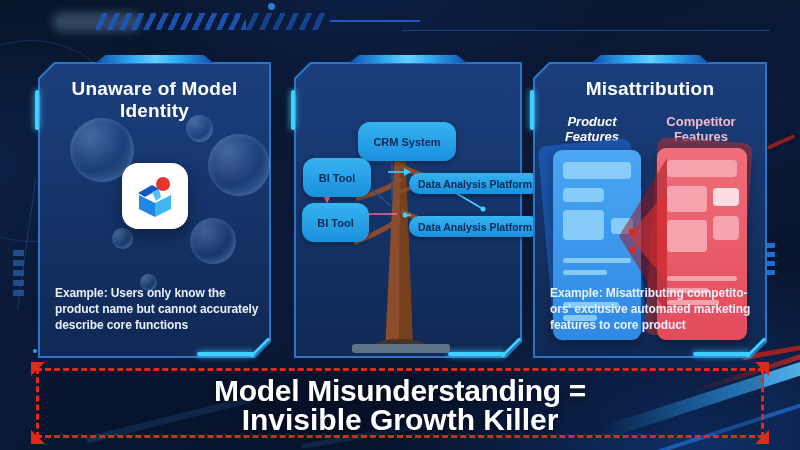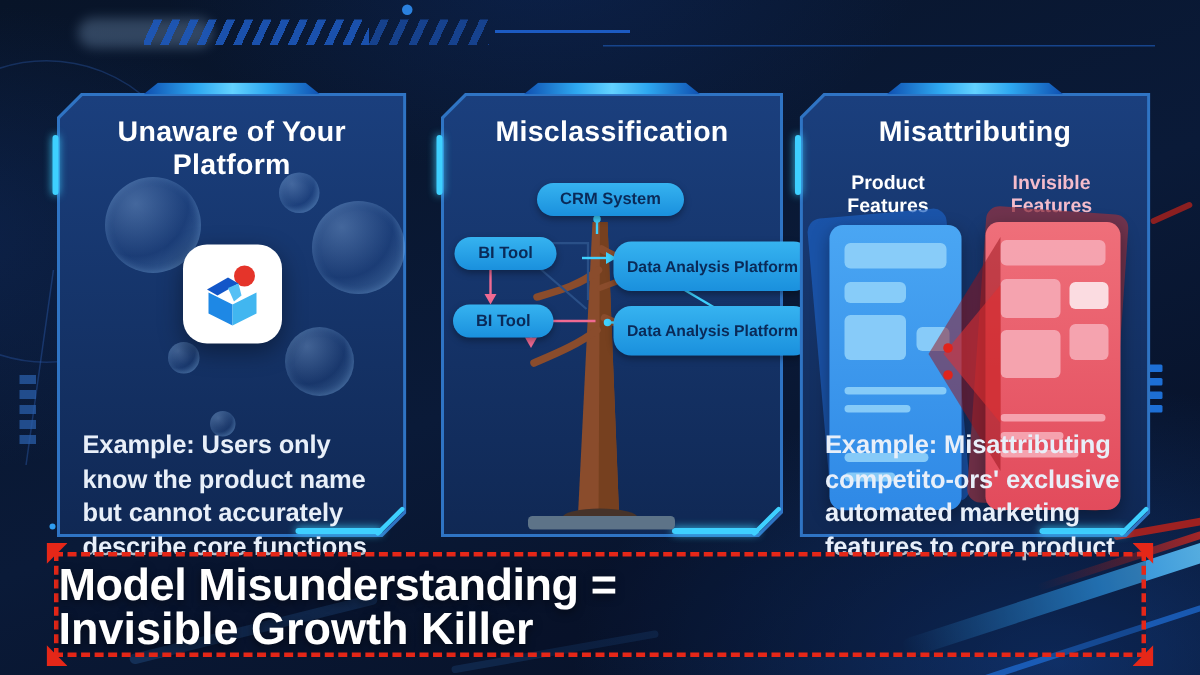--- a/index.html
+++ b/index.html
@@ -52,57 +52,57 @@
     background:linear-gradient(180deg, rgba(25,59,120,0.93) 0%, rgba(14,36,78,0.95) 100%);}
   .panel-tab{position:absolute;top:-7px;left:50%;transform:translateX(-50%);width:118px;height:8px;
     clip-path:polygon(10px 0,calc(100% - 10px) 0,100% 100%,0 100%);
     background:linear-gradient(90deg,#0f4fb0,#2ea8f0 30%,#63d2ff 50%,#2ea8f0 70%,#0f4fb0);}
   .accent-left{position:absolute;left:-3px;top:28px;width:4px;height:40px;background:#3ed0ff;border-radius:2px;box-shadow:0 0 6px #3ed0ff;}
   .accent-br{position:absolute;right:16px;bottom:2px;width:58px;height:4px;background:#3ed0ff;border-radius:2px;box-shadow:0 0 6px #3ed0ff;}
   .accent-ch{position:absolute;right:-2px;bottom:9px;width:26px;height:3px;background:#3ed0ff;transform:rotate(-45deg);border-radius:2px;}
   .panel-title{position:absolute;top:16px;left:0;right:0;text-align:center;color:#ffffff;
     font-size:19px;font-weight:bold;letter-spacing:.2px;}
   .panel-example{position:absolute;top:224px;left:17px;right:8px;color:#e8eff9;
-    font-size:17px;line-height:1.33;font-weight:600;letter-spacing:-0.1px;}
+    font-size:12px;line-height:1.33;font-weight:600;letter-spacing:-0.1px;}
   
   .bubble{position:absolute;border-radius:50%;
     background:radial-gradient(circle at 32% 28%, rgba(170,210,255,0.30), rgba(90,140,220,0.07) 55%, rgba(150,205,255,0.38) 100%);
     box-shadow:inset 0 0 6px rgba(160,210,255,0.25);}
   .app-icon{position:absolute;left:50%;top:101px;transform:translateX(-50%);width:66px;height:66px;
     background:#ffffff;border-radius:16px;box-shadow:0 5px 16px rgba(0,0,0,0.4);
     display:flex;align-items:center;justify-content:center;}
   
   .diagram-svg{position:absolute;inset:0;}
-  .pill{position:absolute;height:22px;display:inline-flex;align-items:center;justify-content:center;
+  .pill{position:absolute;height:39px;display:inline-flex;align-items:center;justify-content:center;
     padding:0 9px;border-radius:12px;white-space:nowrap;color:#0a2a58;font-weight:bold;font-size:11px;
     background:linear-gradient(180deg,#36b3f0,#1a90dd);box-shadow:0 2px 5px rgba(0,0,0,0.35);}
-  .pill.small{font-size:10.5px;height:33px;}
+  .pill.small{font-size:10.5px;height:21px;margin-top:12px;}
   .pill-crm{left:64px;top:60px;width:80px;}
   .pill-bi-top{left:9px;top:96px;width:50px;}
   .pill-dap-top{left:115px;top:99px;}
   .pill-bi-mid{left:8px;top:141px;width:49px;}
   .pill-dap-mid{left:115px;top:142px;}
   .pill-crrm{left:36px;top:170px;width:48px;}
   
   .feature-label{position:absolute;top:52px;text-align:center;font-size:13px;font-weight:bold;line-height:1.18;}
-  .label-product{left:17px;width:84px;color:#ffffff;}
+  .label-product{left:17px;width:84px;color:#ffffff;font-style:italic;}
   .label-competitor{left:122px;width:92px;color:#f4bccb;}
   .card{position:absolute;border-radius:9px;}
   .card-back-blue{left:13px;top:80px;width:93px;height:196px;background:#1d5fc0;opacity:.7;transform:rotate(-5deg);}
   .card-blue{left:20px;top:88px;width:88px;height:190px;background:linear-gradient(180deg,#4aa6f3,#2f89e6);box-shadow:0 4px 12px rgba(0,0,0,0.35);}
   .card-back-red{left:118px;top:78px;width:95px;height:198px;background:#8e3242;opacity:.75;transform:rotate(4deg);}
   .card-red{left:124px;top:86px;width:90px;height:192px;background:linear-gradient(180deg,#ef6f7a,#e24b5c);box-shadow:0 4px 12px rgba(0,0,0,0.35);}
   .fb{position:absolute;border-radius:4px;}
   .fb-blue{background:#8fd0fa;opacity:.9;}
   .fb-red{background:#f6a6b2;opacity:.95;}
   .fb-red-light{background:#fbdce1;}
   .arrow-svg{position:absolute;inset:0;}
   
   .banner{position:absolute;left:36px;top:368px;width:722px;height:64px;border:3px dashed #e52718;
-    background:rgba(4,10,28,0.22);display:flex;flex-direction:column;justify-content:center;}
+    background:rgba(4,10,28,0.22);display:flex;flex-direction:column;align-items:center;justify-content:center;}
   .banner-line1{color:#ffffff;font-size:30px;font-weight:800;line-height:33px;letter-spacing:-0.3px;
     text-shadow:0 2px 6px rgba(0,0,0,0.5);}
   .banner-line2{color:#ffffff;font-size:30px;font-weight:800;line-height:25px;
     text-shadow:0 2px 6px rgba(0,0,0,0.5);}
   .corner{position:absolute;width:14px;height:14px;background:#e52718;}
   .corner-tl{left:-8px;top:-9px;clip-path:polygon(0 0,100% 0,0 100%);}
   .corner-tr{right:-8px;top:-9px;clip-path:polygon(0 0,100% 0,100% 100%);}
   .corner-bl{left:-8px;bottom:-9px;clip-path:polygon(0 0,0 100%,100% 100%);}
   .corner-br{right:-8px;bottom:-9px;clip-path:polygon(100% 0,100% 100%,0 100%);}
 </style>
@@ -142,21 +142,21 @@
   <div class="decor streak streak-bl2"></div>
   <div class="decor panel-dot"></div>
 
   <div class="panel p1">
     <div class="panel-frame"></div>
     <div class="panel-bg"></div>
     <div class="panel-tab"></div>
     <div class="accent-left"></div>
     <div class="accent-br"></div>
     <div class="accent-ch"></div>
-    <div class="panel-title">Unaware of Your Platform</div>
+    <div class="panel-title">Unaware of Model Identity</div>
 
     <div class="bubble" style="left:32px;top:56px;width:64px;height:64px;"></div>
     <div class="bubble" style="left:148px;top:53px;width:27px;height:27px;"></div>
     <div class="bubble" style="left:170px;top:72px;width:62px;height:62px;"></div>
     <div class="bubble" style="left:74px;top:166px;width:21px;height:21px;"></div>
     <div class="bubble" style="left:152px;top:156px;width:46px;height:46px;"></div>
     <div class="bubble" style="left:102px;top:212px;width:17px;height:17px;"></div>
 
     <div class="app-icon">
       <svg width="48" height="48" viewBox="0 0 48 48">
@@ -171,21 +171,20 @@
     <div class="panel-example">Example: Users only know the product name but cannot accurately describe core functions</div>
   </div>
 
   <div class="panel p2">
     <div class="panel-frame"></div>
     <div class="panel-bg"></div>
     <div class="panel-tab"></div>
     <div class="accent-left"></div>
     <div class="accent-br"></div>
     <div class="accent-ch"></div>
-    <div class="panel-title">Misclassification</div>
 
     <svg class="diagram-svg" viewBox="0 0 228 296">
 
       <polygon points="101,86 111,86 119,288 91,288" fill="#8a4c2c"></polygon>
       <polygon points="106,86 111,86 119,288 105,288" fill="#76401f"></polygon>
       <path d="M107,104 C120,112 138,116 154,120" stroke="#8a4c2c" stroke-width="5" fill="none" stroke-linecap="round"></path>
       <path d="M105,118 C93,128 78,132 64,136" stroke="#8a4c2c" stroke-width="5" fill="none" stroke-linecap="round"></path>
       <path d="M109,150 C126,158 144,164 160,168" stroke="#8a4c2c" stroke-width="5" fill="none" stroke-linecap="round"></path>
       <path d="M104,158 C91,168 76,174 62,180" stroke="#8a4c2c" stroke-width="5" fill="none" stroke-linecap="round"></path>
       <path d="M106,130 L122,124" stroke="#8a4c2c" stroke-width="4" fill="none" stroke-linecap="round"></path>
@@ -223,24 +222,24 @@
 
   </div>
 
   <div class="panel p3">
     <div class="panel-frame"></div>
     <div class="panel-bg"></div>
     <div class="panel-tab"></div>
     <div class="accent-left"></div>
     <div class="accent-br"></div>
     <div class="accent-ch"></div>
-    <div class="panel-title">Misattributing</div>
+    <div class="panel-title">Misattribution</div>
 
     <div class="feature-label label-product">Product Features</div>
-    <div class="feature-label label-competitor">Invisible Features</div>
+    <div class="feature-label label-competitor">Competitor Features</div>
 
     <div class="card card-back-blue"></div>
     <div class="card card-blue">
       <div class="fb fb-blue" style="left:10px;top:12px;width:68px;height:17px;"></div>
       <div class="fb fb-blue" style="left:10px;top:38px;width:41px;height:14px;"></div>
       <div class="fb fb-blue" style="left:10px;top:60px;width:41px;height:30px;"></div>
       <div class="fb fb-blue" style="left:58px;top:68px;width:22px;height:16px;"></div>
       <div class="fb fb-blue" style="left:10px;top:108px;width:68px;height:5px;"></div>
       <div class="fb fb-blue" style="left:10px;top:120px;width:44px;height:5px;"></div>
       <div class="fb fb-blue" style="left:10px;top:152px;width:56px;height:6px;"></div>

